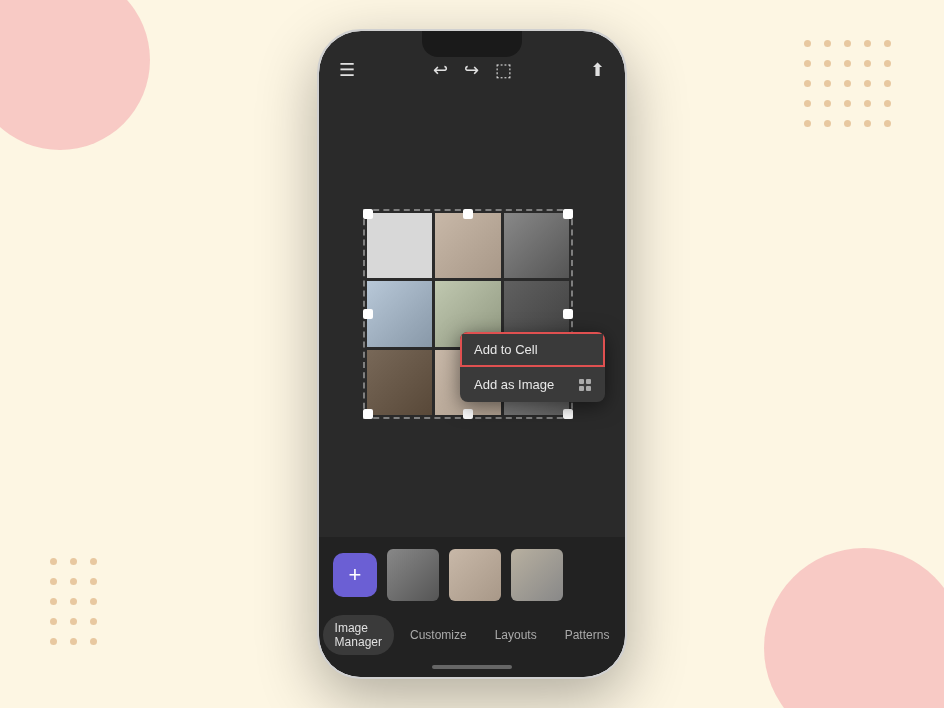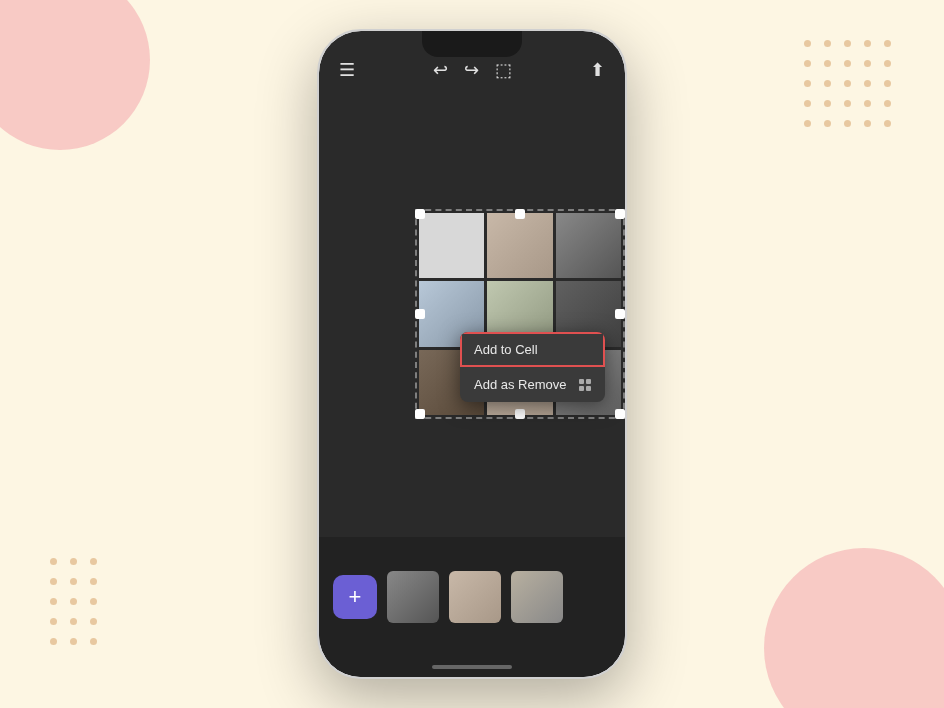--- a/index.html
+++ b/index.html
@@ -119,21 +119,21 @@
       display: flex;
       gap: 16px;
       align-items: center;
     }
 
     
     .canvas-area {
       flex: 1;
       display: flex;
       align-items: center;
-      justify-content: flex-end;
+      justify-content: flex-start;
       position: relative;
       overflow: hidden;
       padding-left: 44px;
     }
 
     
     .collage {
       width: 210px;
       height: 210px;
       display: grid;
@@ -389,39 +389,45 @@
         <div class="handle handle-bm"></div>
         <div class="handle handle-lm"></div>
         <div class="handle handle-rm"></div>
       </div>
 
       <div class="context-menu">
         <div class="context-menu-item active">
           <span>Add to Cell</span>
         </div>
         <div class="context-menu-item">
-          <span>Add as Remove</span>
+          <span>Add as Image</span>
           <span class="grid-icon">
             <span></span>
               <span></span>
               <span></span>
               <span></span>
           </span>
         </div>
       </div>
     </div>
 
     <div class="bottom-panel">
 
       <div class="thumbnails-row">
         <div class="add-btn">+</div>
         <div class="thumb thumb-1"></div>
         <div class="thumb thumb-2"></div>
         <div class="thumb thumb-3"></div>
       </div>
 
+      <div class="tabs-row">
+        <div class="tab active">Image Manager</div>
+        <div class="tab">Customize</div>
+        <div class="tab">Layouts</div>
+        <div class="tab">Patterns</div>
+      </div>
 
       <div class="home-indicator">
         <div class="home-bar"></div>
       </div>
     </div>
   </div>
 </div>
 
 </body></html>

